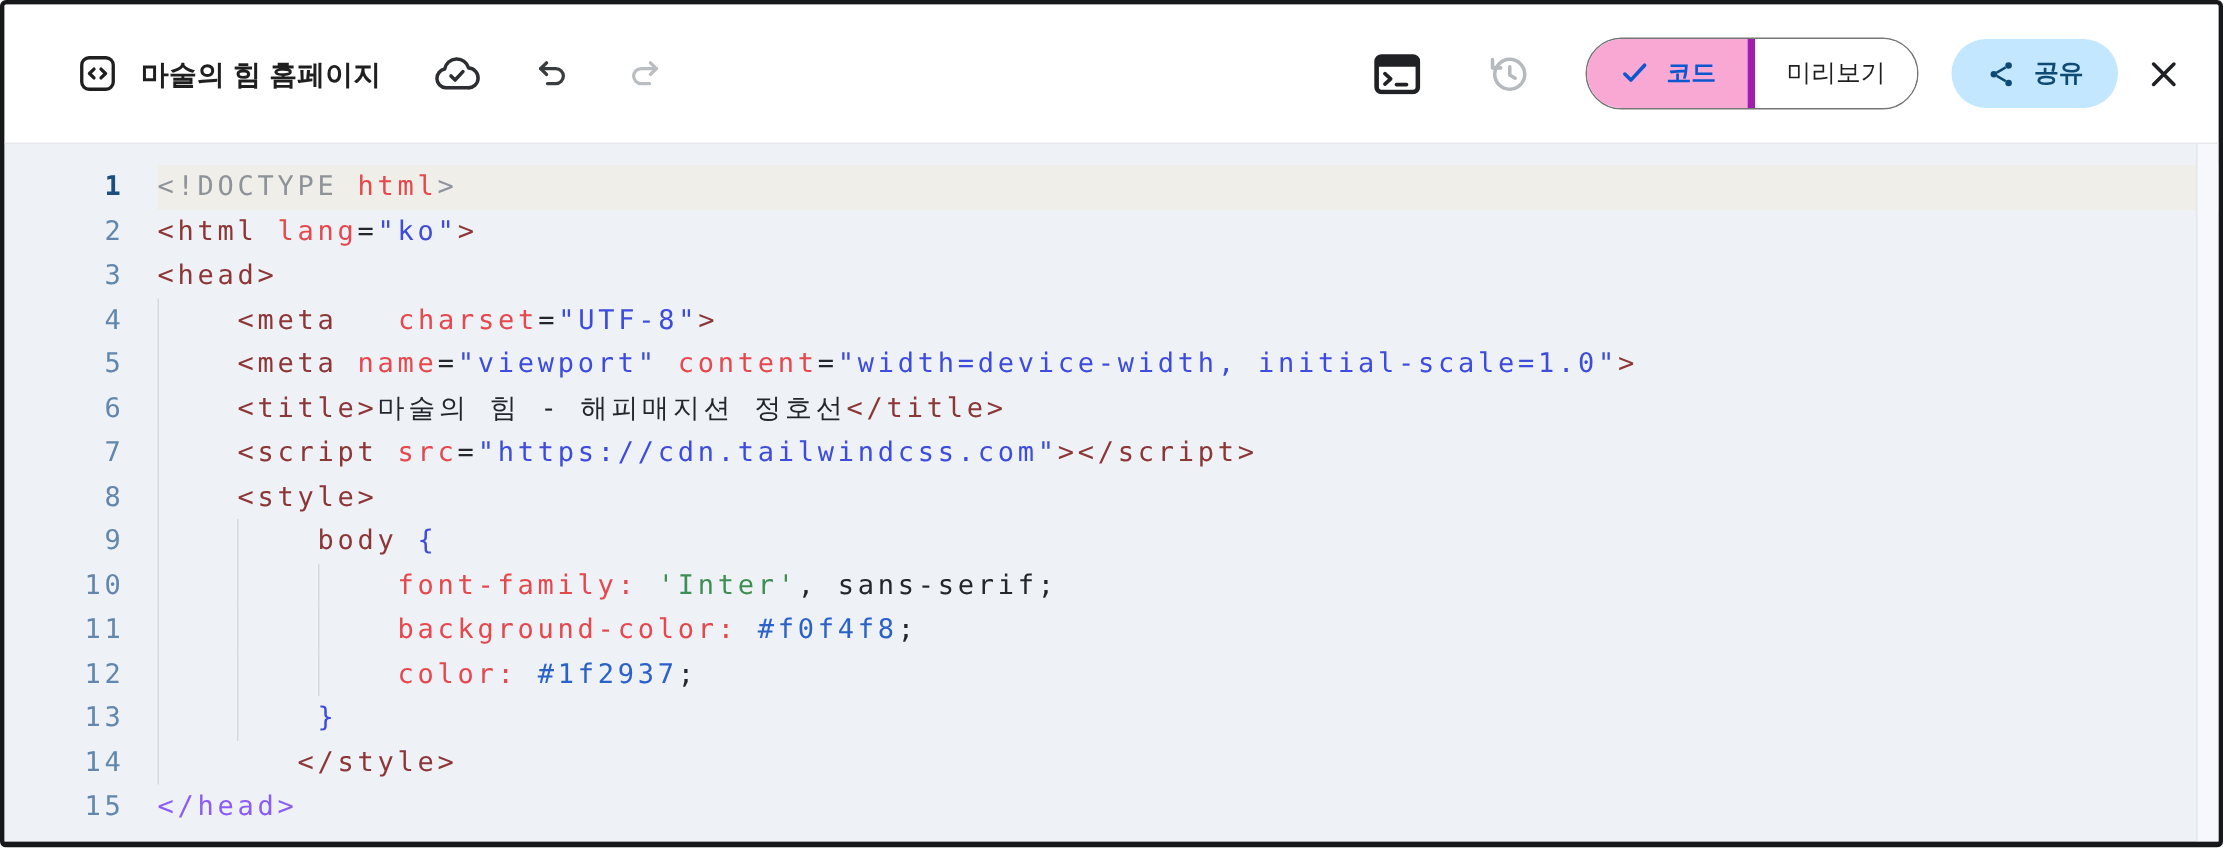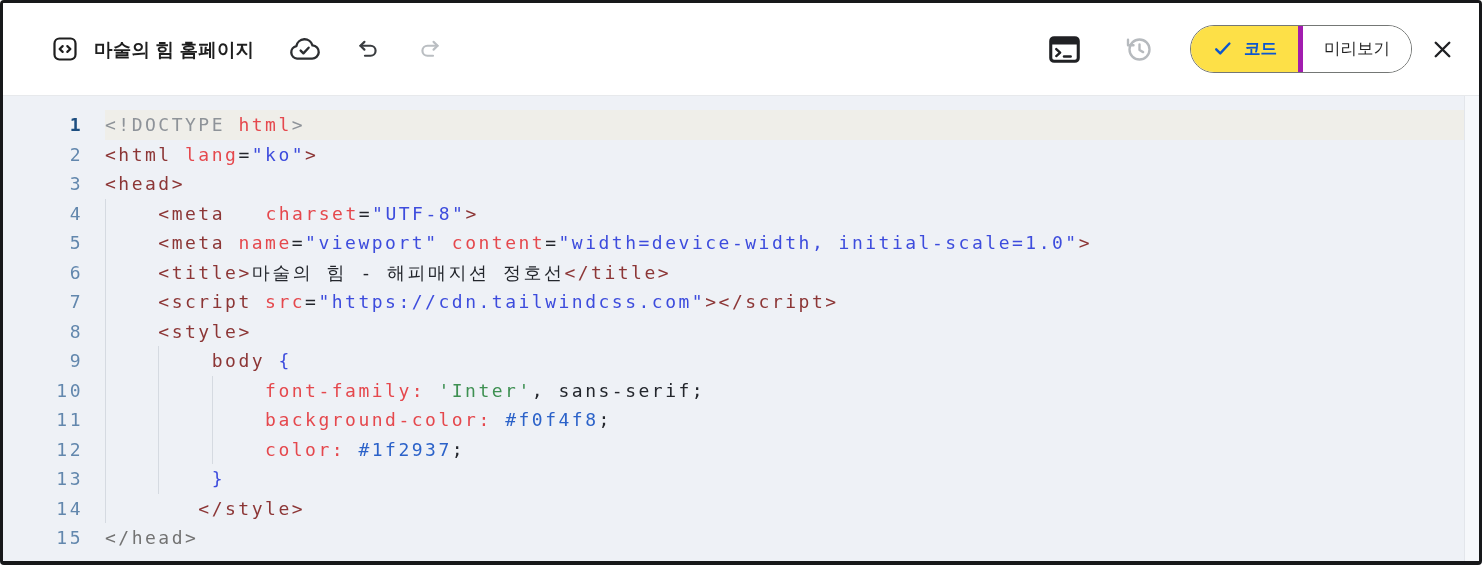--- a/index.html
+++ b/index.html
@@ -20,21 +20,21 @@
   .push-right{margin-left:auto;}
   .segmented{
     display:flex;height:46px;border:1px solid #747775;border-radius:24px;
     overflow:hidden;margin-left:36px;background:#fff;
   }
   .seg{
     display:flex;align-items:center;gap:10px;padding:0 21px;font-size:16.5px;
     background:#fff;color:#1f1f1f;border:none;cursor:pointer;
     font-family:"Liberation Sans",sans-serif;
   }
-  .seg.selected{background:#fde047;color:#0b57d0;font-weight:700;}
+  .seg.selected{background:#f9a8d4;color:#0b57d0;font-weight:700;}
   .seg + .seg{border-left:5px solid #a21caf;}
   .share{
     display:flex;align-items:center;gap:11px;height:46px;padding:0 23px;
     border-radius:24px;background:#c2e7ff;color:#0e4a73;font-size:16.5px;
     font-weight:700;margin-left:22px;border:none;cursor:pointer;
     font-family:"Liberation Sans",sans-serif;
   }
   .close-btn{margin-left:18px;}
   
   .editor{flex:1;position:relative;background:#eef1f6;padding-top:14px;overflow:hidden;}
@@ -109,20 +109,31 @@
             <path d="M4.6 12.4l4.4 4.4 10-10.8" stroke="#0b57d0" stroke-width="2.6" stroke-linecap="round" stroke-linejoin="round"></path>
           </svg>
         </span>
         <span>코드</span>
       </button>
       <button class="seg">
         <span>미리보기</span>
       </button>
     </div>
 
+    <button class="share">
+      <span class="icon-btn">
+        <svg width="21" height="21" viewBox="0 0 24 24" fill="#0e4a73">
+          <circle cx="6" cy="12" r="2.5"></circle>
+            <circle cx="17.2" cy="5.4" r="2.5"></circle>
+            <circle cx="17.2" cy="18.6" r="2.5"></circle>
+          <path d="M8.2 10.8l6.8-4M8.2 13.2l6.8 4" stroke="#0e4a73" stroke-width="1.9" fill="none"></path>
+        </svg>
+      </span>
+      <span>공유</span>
+    </button>
 
     <button class="icon-btn close-btn">
       <svg width="25" height="25" viewBox="0 0 24 24" fill="none" stroke="#202124" stroke-width="2.3" stroke-linecap="round">
         <path d="M5.5 5.5l13 13M18.5 5.5l-13 13"></path>
       </svg>
     </button>
 
   </div>
 
   <div class="editor">
@@ -178,19 +189,19 @@
         <div class="row">
           <div class="ln">13</div>
           <div class="code"><span class="guide" style="left: 0px;"></span><span class="guide" style="left: 53.36px;"></span><span>        </span><span style="color: rgb(61, 76, 221);">}</span></div>
         </div>
         <div class="row">
           <div class="ln">14</div>
           <div class="code"><span class="guide" style="left: 0px;"></span><span>    </span><span style="color: rgb(140, 54, 54); margin-left: 40px;">&lt;/style&gt;</span></div>
         </div>
         <div class="row">
           <div class="ln">15</div>
-          <div class="code"><span></span><span style="color: #737373;">&lt;/head&gt;</span></div>
+          <div class="code"><span></span><span style="color: #8b5cf6;">&lt;/head&gt;</span></div>
         </div>
       </div>
     <div class="scrollbar"></div>
   </div>
 
 </div>
 
 </body></html>

